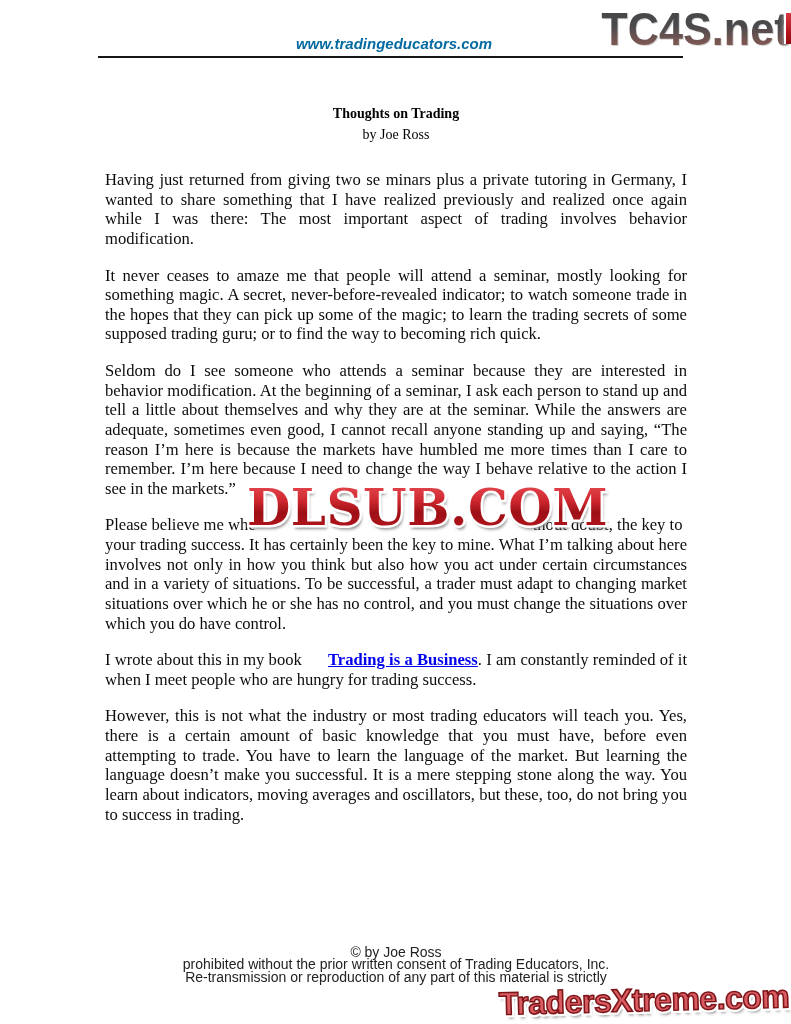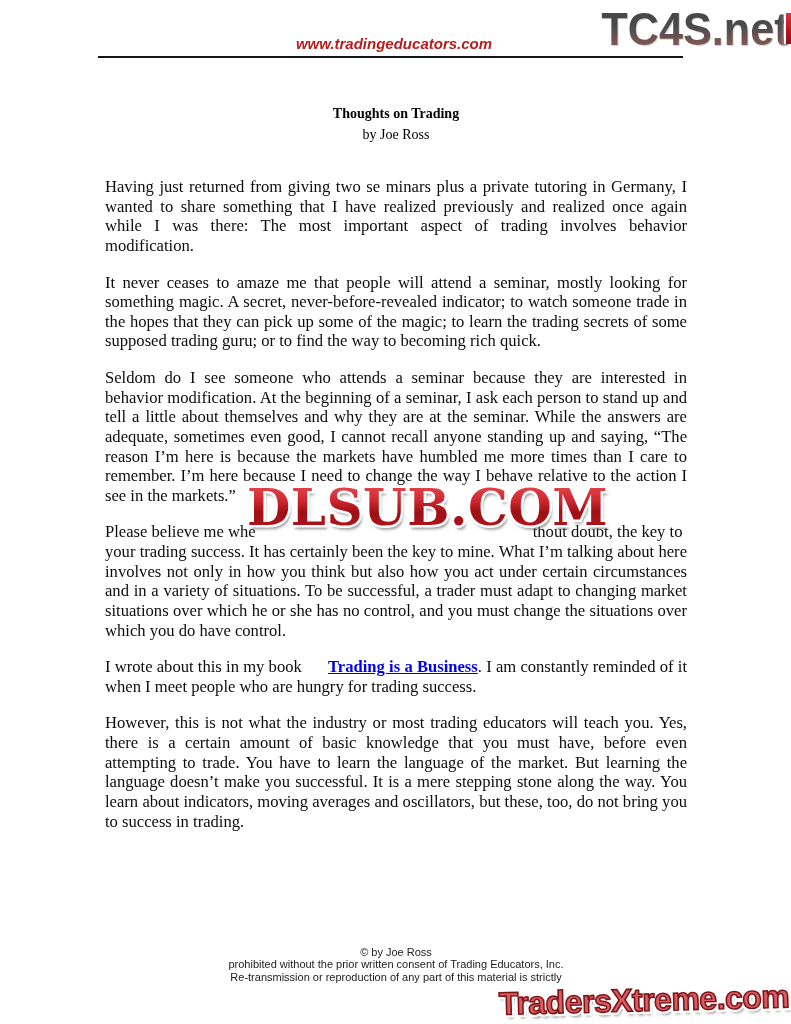--- a/index.html
+++ b/index.html
@@ -26,39 +26,39 @@
   }
   .red-sliver {
     position:absolute; top:13px; right:0; width:5px; height:31px;
     background:linear-gradient(180deg,#d8383f 0%,#b01218 70%,#8e0e13 100%);
     box-shadow:-2px 0 0 #ffffff, -4px 2px 3px rgba(150,150,150,0.6);
   }
   .header-url {
     position:absolute; top:35px; left:105px; width:578px;
     text-align:center;
     font-family:"Liberation Sans","DejaVu Sans",sans-serif;
-    font-style:italic; font-weight:bold; font-size:15px; color:#b91c1c;
+    font-style:italic; font-weight:bold; font-size:15px; color:#0369a1;
   }
   .header-rule {
     position:absolute; top:56px; left:98px; width:585px; height:0;
     border-top:2px solid #161616;
   }
 
   
   .content { position:absolute; left:105px; top:103px; width:582px; }
   .doc-title {
     margin:0; text-align:center; font-size:14px; line-height:22px;
     font-weight:bold; color:#000;
   }
   .byline { text-align:center; font-size:14px; line-height:20px; color:#000; }
   .content p {
     margin:0 0 17px 0; font-size:16.6px; line-height:19.62px;
     text-align:justify; color:#0c0c0c;
   }
-  .content p.first { margin-top:32px; }
+  .content p.first { margin-top:25px; }
   .l1 { display:block; white-space:nowrap; }
   .gap { display:inline-block; width:277px; height:1px; }
   .book-link {
     color:#0000ee; font-weight:bold; text-decoration:underline; cursor:pointer;margin-left:22px;
   }
 
   
   .wm-stack { position:absolute; line-height:1; pointer-events:none; }
   .wm-stack .under {
     position:absolute; left:0; top:0; color:#ffffff;
@@ -90,21 +90,21 @@
   .wm-tx .under { -webkit-text-stroke:6px #ffffff; }
   .wm-tx .over {
     color:#d95c63; -webkit-text-stroke:1.6px #7d1518;
   }
 
   
   .footer {
     position:absolute; left:105px; top:946px; width:582px;
     text-align:center;
     font-family:"Liberation Sans","DejaVu Sans",sans-serif;
-    font-size:11px; line-height:12.4px; color:#222;
+    font-size:14px; line-height:12.4px; color:#222;
   }
 </style>
 </head>
 <body>
 
 <div class="sheet">
 
   <div class="logo"><span class="logo-text">TC4S.net</span></div>
   <div class="red-sliver"></div>
 

